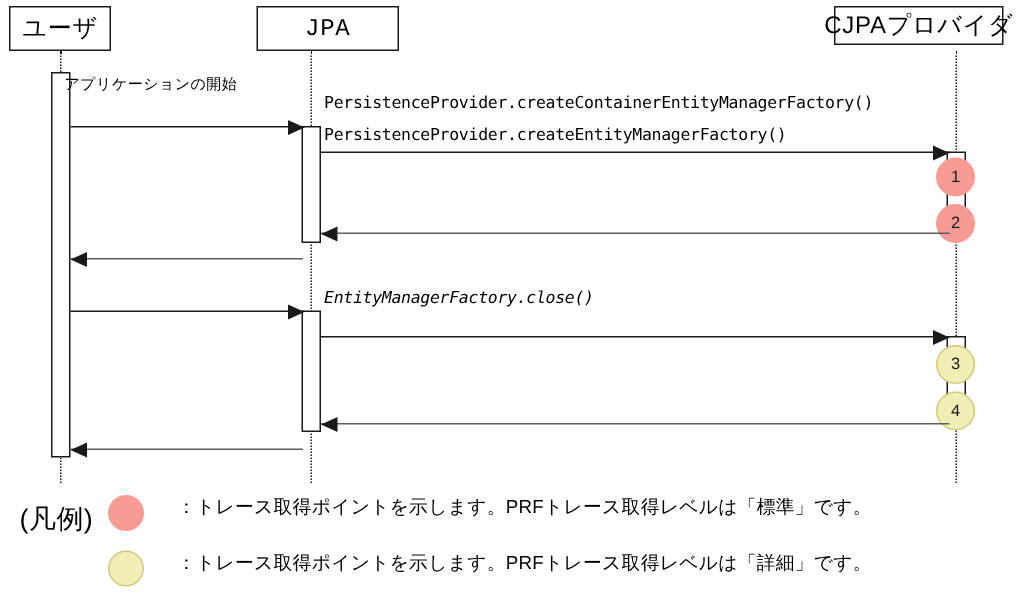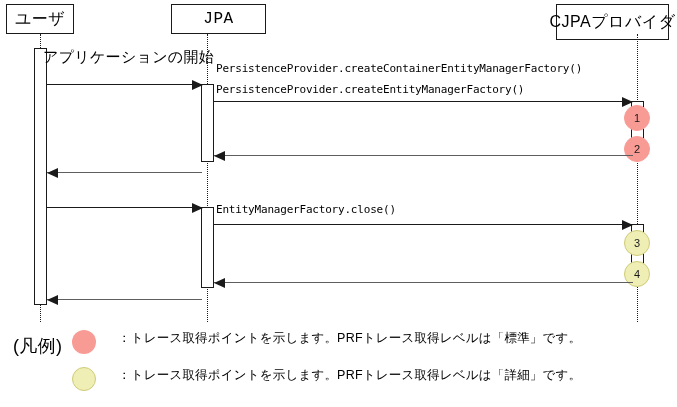--- a/index.html
+++ b/index.html
@@ -69,21 +69,21 @@
     border-bottom: 5px solid transparent;
     border-right: 11px solid #1a1a1a;
   }
   .msg-label {
     position: absolute;
     font-size: 11.5px;
     white-space: nowrap;
     line-height: 14px;
   }
   .msg-label.jp {
-    font-size: 15px;
+    font-size: 10px;
     letter-spacing: 0.3px;
   }
   .msg-label.mono {
     font-family: "DejaVu Sans Mono", "Liberation Mono", monospace;
     font-size: 11px;
     letter-spacing: -0.2px;
   }
   .trace-dot {
     position: absolute;
     border-radius: 50%;
@@ -138,21 +138,21 @@
 <div id="diagram-root">
 
   <div class="participant-box" style="left:6px; top:4px; width:68px; height:30px;">
     <span>ユーザ</span>
   </div>
 
   <div class="participant-box" style="left:171px; top:4px; width:95px; height:30px;font-family:Liberation Mono, monospace;">
     <span>JPA</span>
   </div>
 
-  <div class="participant-box" style="left:556px; top:4px; width:113px; height:36px;">
+  <div class="participant-box" style="left:556px; top:4px; width:113px; height:26px;">
     <span>CJPAプロバイダ</span>
   </div>
 
   <div class="lifeline" style="left:40px; top:34px; height:288px;"></div>
 
   <div class="lifeline" style="left:207px; top:34px; height:288px;"></div>
 
   <div class="lifeline" style="left:637px; top:34px; height:288px;"></div>
 
   <div class="activation" style="left:34px; top:48px; width:13px; height:257px;"></div>
@@ -186,21 +186,21 @@
 
   <div class="msg-line ret" style="left:214px; top:155px; width:419px;"></div>
   <div class="arrow-left" style="left:214px; top:150.5px;"></div>
 
   <div class="msg-line ret" style="left:47px; top:172px; width:155px;"></div>
   <div class="arrow-left" style="left:47px; top:167.5px;"></div>
 
   <div class="msg-line" style="left:47px; top:207px; width:156px;"></div>
   <div class="arrow-right" style="left:192px; top:202.5px;"></div>
 
-  <div class="msg-label mono" style="left:216px; top:203px;">EntityManagerFactory.close()</div>
+  <div class="msg-label mono" style="left:216px; top:192px;font-style:italic;">EntityManagerFactory.close()</div>
   <div class="msg-line" style="left:214px; top:224px; width:419px;"></div>
   <div class="arrow-right" style="left:622px; top:219.5px;"></div>
 
   <div class="trace-dot detail" style="left:624px; top:230px; width:26px; height:26px;">
     <span>3</span>
   </div>
 
   <div class="trace-dot detail" style="left:624px; top:261px; width:26px; height:26px;">
     <span>4</span>
   </div>

